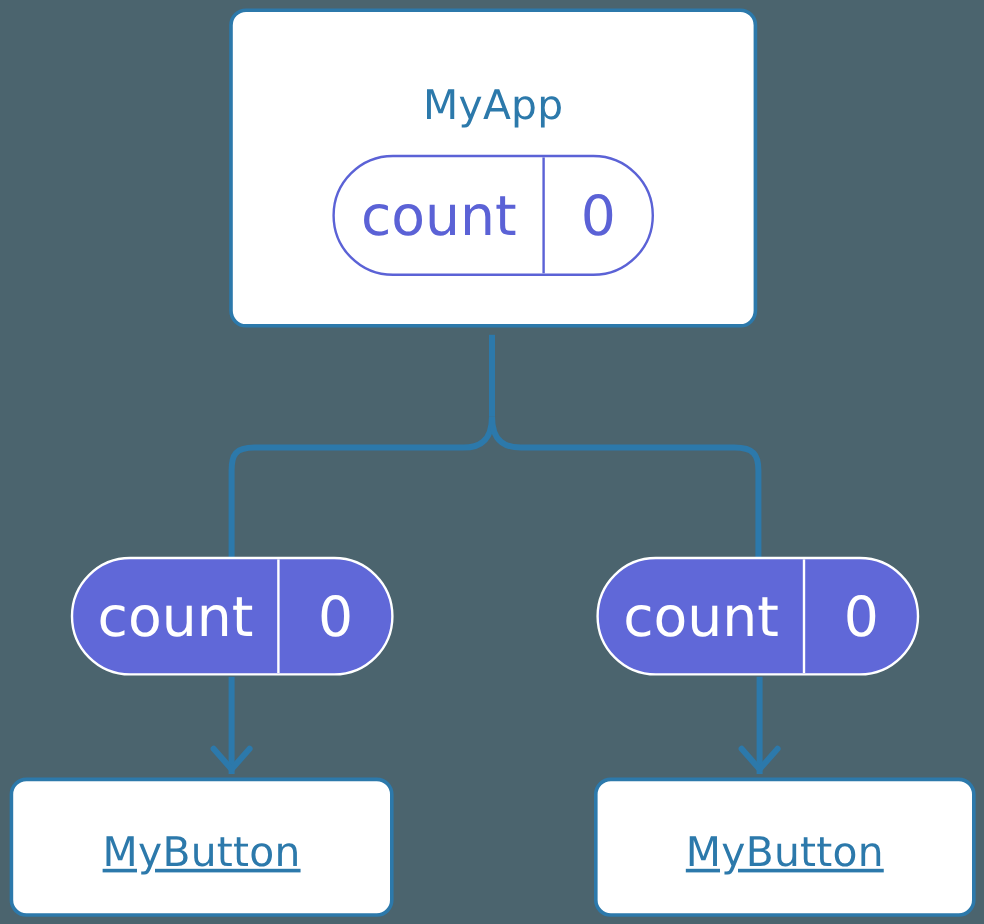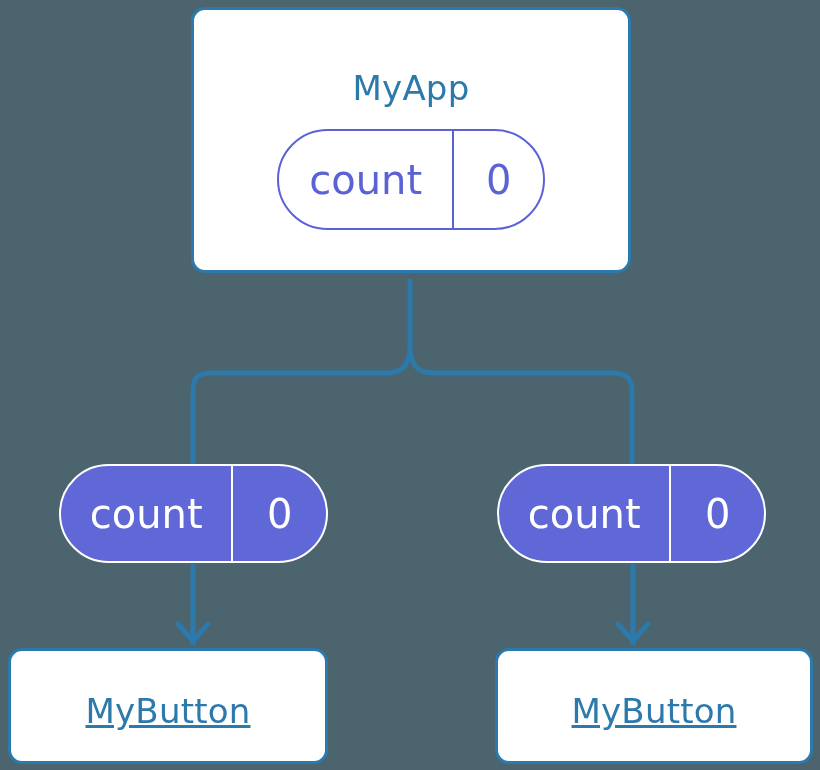--- a/index.html
+++ b/index.html
@@ -85,21 +85,21 @@
     display: flex;
     align-items: stretch;
     box-sizing: border-box;
     border-radius: 999px;
     overflow: hidden;
   }
   .pill-key, .pill-value {
     display: flex;
     align-items: center;
     justify-content: center;
-    font-size: 40px;
+    font-size: 46px;
     font-weight: 400;
     white-space: nowrap;
     box-sizing: border-box;
   }
 
   
   .state-pill.outline {
     background: #ffffff;
     border: 2px solid #5b62d6;
   }

